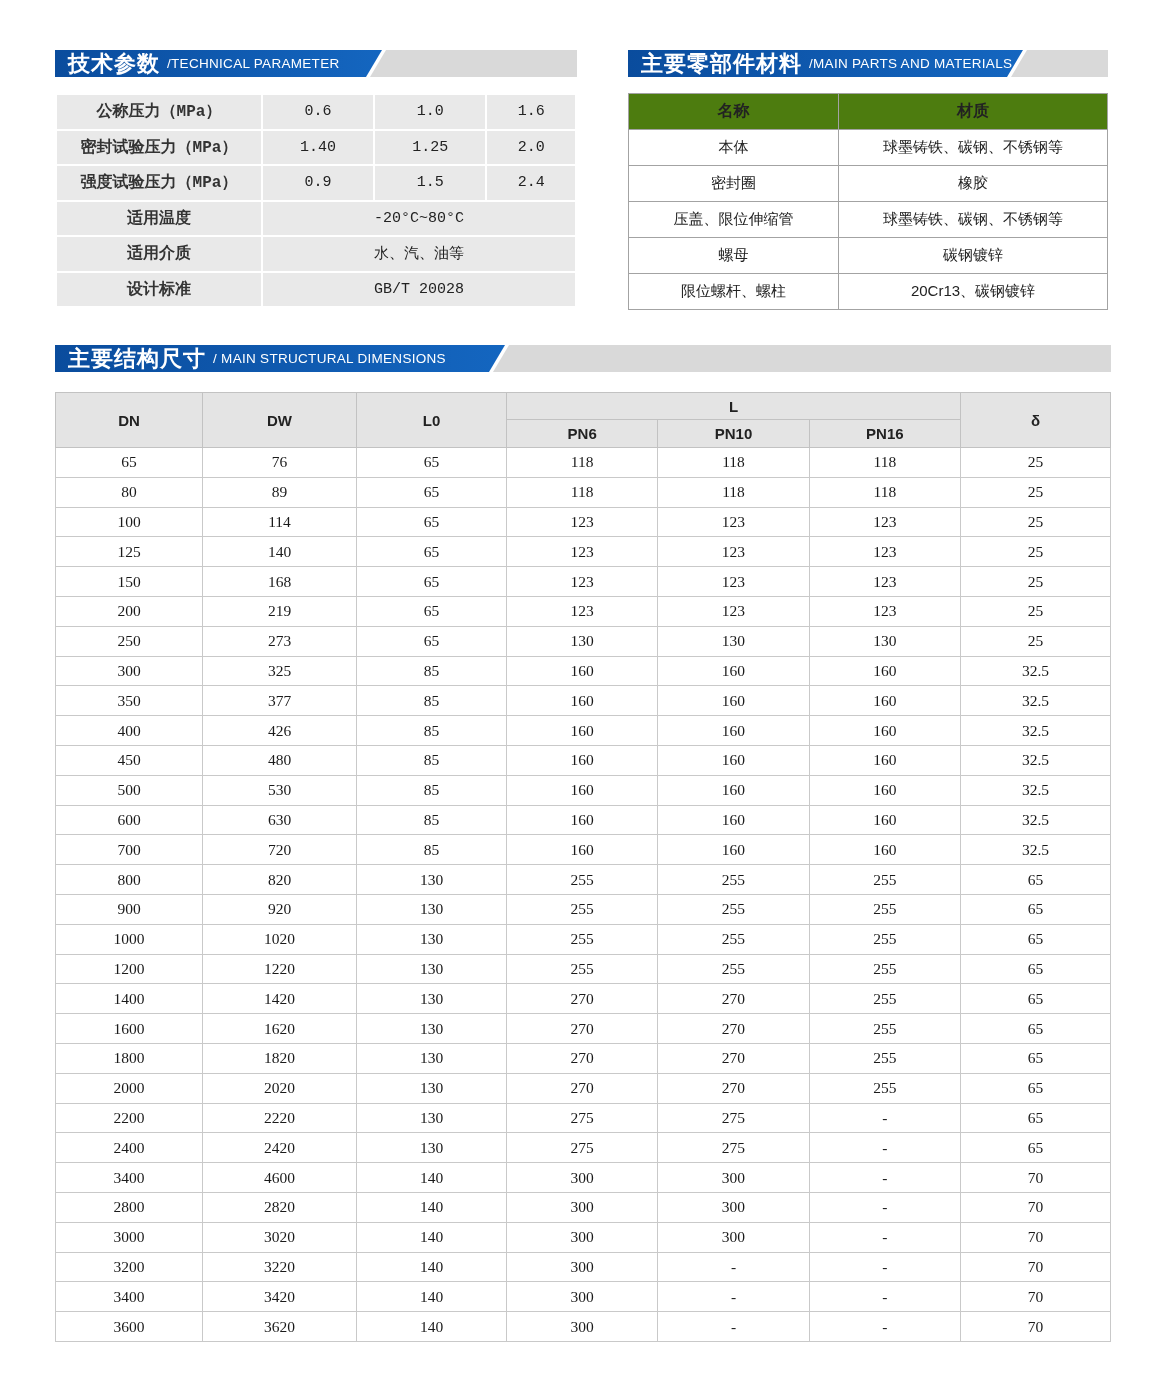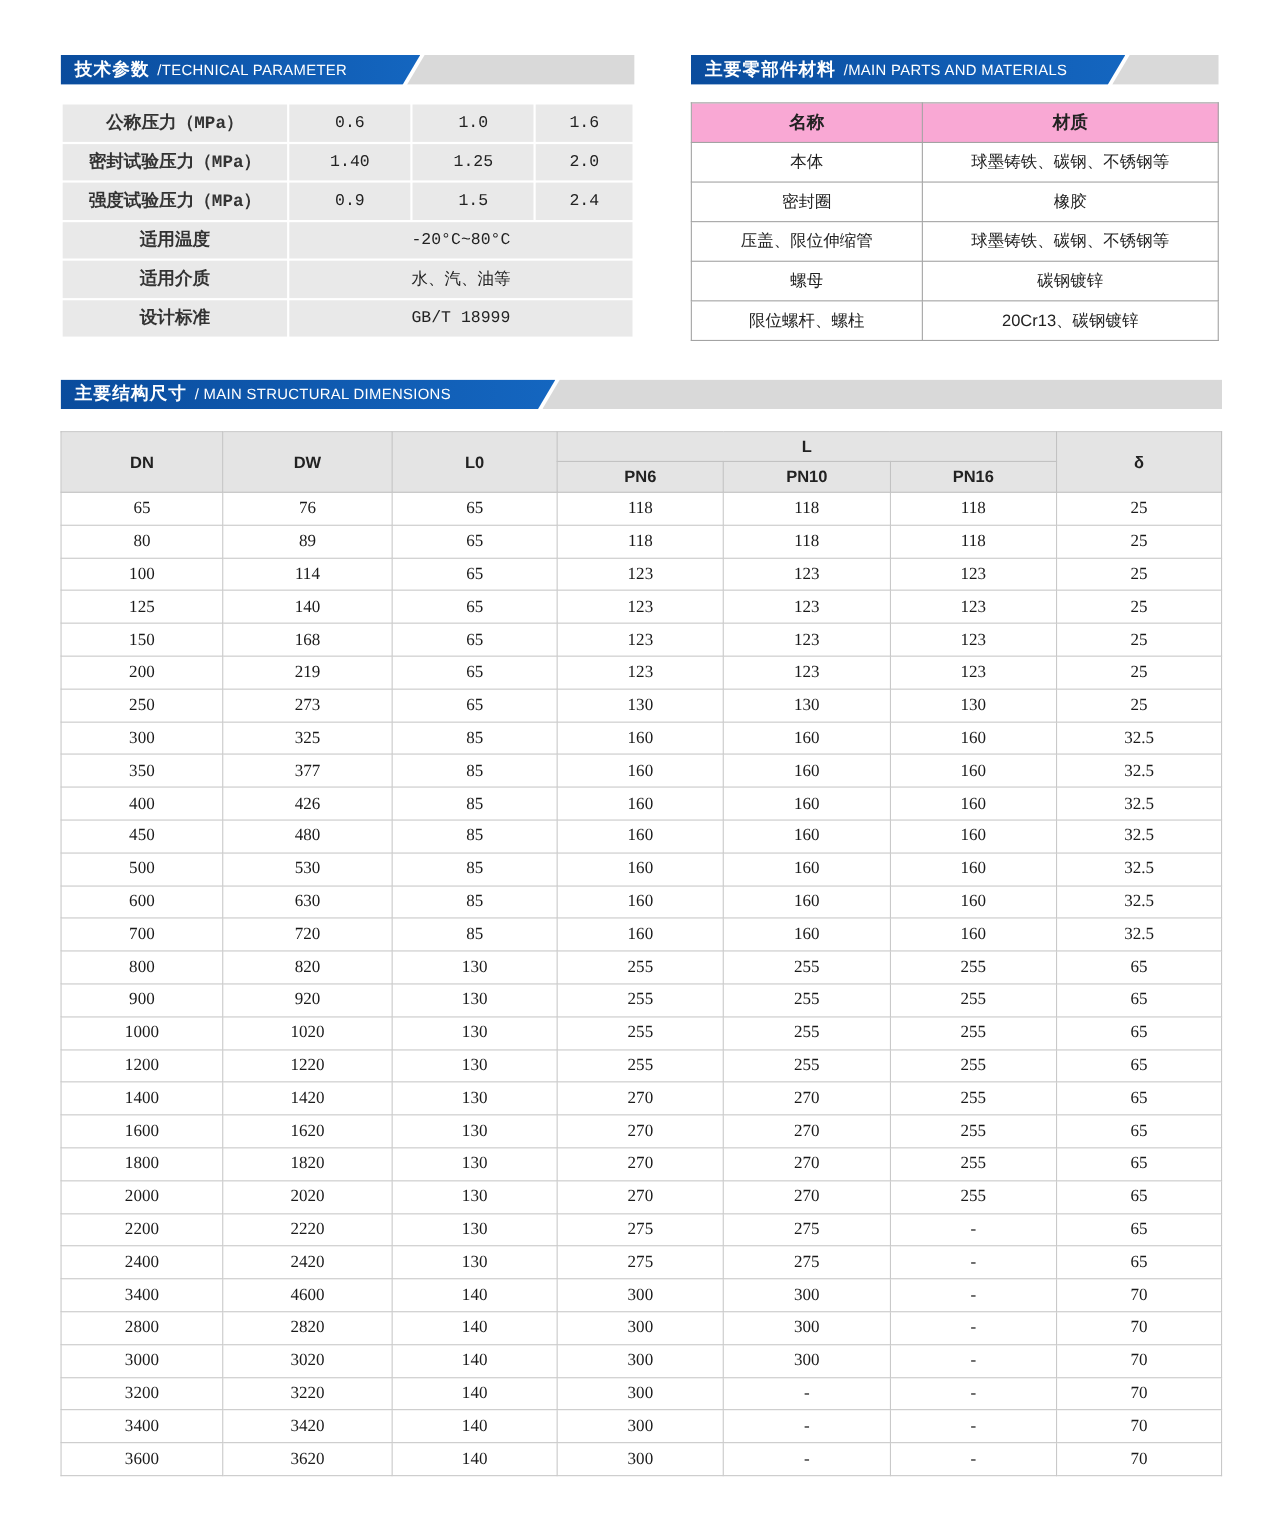--- a/index.html
+++ b/index.html
@@ -27,38 +27,38 @@
     clip-path: polygon(0 0, 100% 0, calc(100% - 16px) 100%, 0 100%);
     display: flex; align-items: center; gap: 7px;
     padding: 0 30px 0 13px; color: #fff; white-space: nowrap;
   }
   .tech-block .blue { width: 327px; }
   .tech-block .band { left: 315px; }
   .materials-block .blue { width: 395px; }
   .materials-block .band { left: 383px; }
   .dims-block .blue { width: 450px; }
   .dims-block .band { left: 438px; }
-  .banner .zh { font-weight: bold; font-size: 16px; letter-spacing: 1px; }
+  .banner .zh { font-weight: bold; font-size: 22px; letter-spacing: 1px; }
   .banner .en { font-size: 13.5px; letter-spacing: .3px; }
 
   
   .tech-table { margin-top: 16px; width: 100%; border-collapse: separate; border-spacing: 2px; }
   .tech-table td {
     background: #e9e9e9; height: 33.5px; text-align: center; vertical-align: middle;
     font-size: 15px; color: #222; padding: 0 4px; font-family: Liberation Mono, monospace;
   }
   .tech-table td.lbl { width: 204px; font-weight: bold; font-size: 16px; color: #333; }
 
   
   .mat-table { margin-top: 16px; width: 100%; border-collapse: collapse; }
   .mat-table th, .mat-table td {
     border: 1px solid #a3a3a3; height: 36px; text-align: center; vertical-align: middle;
     font-size: 15px; padding: 0 4px;
   }
-  .mat-table th { background: #f9a8d4; font-weight: bold; font-size: 16px; color: #222; margin-left: 46px; }
+  .mat-table th { background: #4d7c0f; font-weight: bold; font-size: 16px; color: #222; margin-left: 46px; }
   .mat-table td:first-child { width: 210px; }
 
   
   .dim-table { margin-top: 20px; width: 100%; border-collapse: collapse; table-layout: fixed; }
   .dim-table th {
     background: #e4e4e4; border: 1px solid #c2c2c2; font-weight: bold;
     font-size: 15px; color: #222; text-align: center; vertical-align: middle;
   }
   .dim-table thead tr.r1 th { height: 27px; }
   .dim-table thead tr.r2 th { height: 28px; }
@@ -104,21 +104,21 @@
         <tr>
           <td class="lbl">适用温度</td>
           <td colspan="3">-20°C~80°C</td>
         </tr>
         <tr>
           <td class="lbl">适用介质</td>
           <td colspan="3">水、汽、油等</td>
         </tr>
         <tr>
           <td class="lbl">设计标准</td>
-          <td colspan="3">GB/T 18999</td>
+          <td colspan="3">GB/T 20028</td>
         </tr>
       </tbody>
   </table>
 </div>
 
 <div class="block materials-block">
   <div class="banner">
     <div class="band"></div>
     <div class="blue">
       <span class="zh">主要零部件材料</span>

